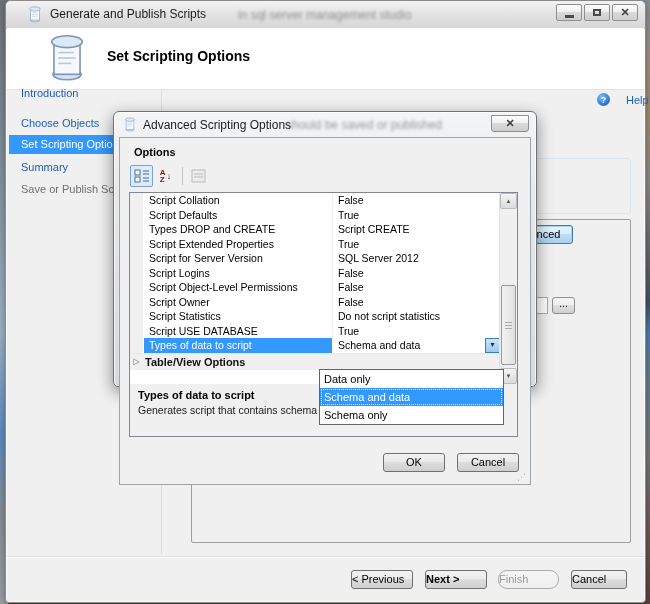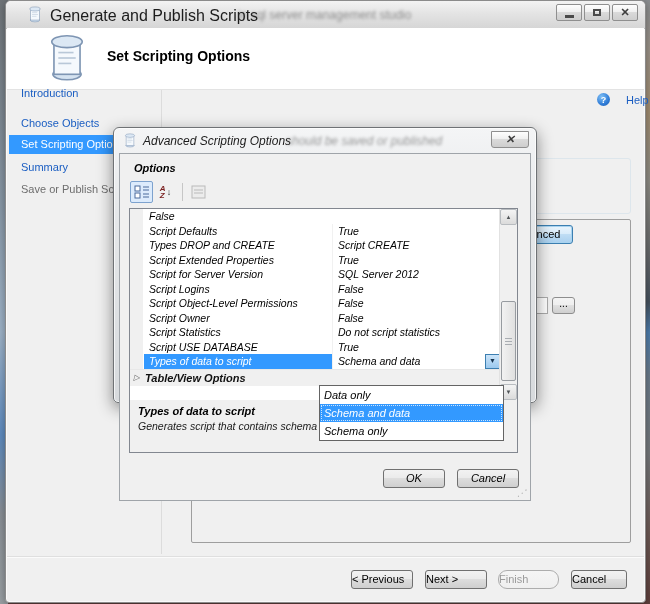--- a/index.html
+++ b/index.html
@@ -9,21 +9,21 @@
   #left-strip{position:absolute;left:0;top:0;width:8px;height:604px;
     background:linear-gradient(180deg,#6f7478 0%,#8a9aa9 35%,#9fb4c9 55%,#5f8cc0 72%,#8a9096 85%,#9aa0a4 100%);}
   
   #window{position:absolute;left:5px;top:0;width:639px;height:601px;background:#F0F0F0;
     border:1px solid #8B8B8B;border-radius:6px 6px 4px 4px;
     box-shadow:inset 0 0 0 1px rgba(255,255,255,.65),0 2px 8px rgba(0,0,0,.35);}
   .titlebar{position:absolute;left:0;top:0;right:0;height:27px;
     background:linear-gradient(180deg,#F3F3F3,#E4E4E4 45%,#D6D6D6);
     border-bottom:1px solid #BFBFBF;border-radius:5px 5px 0 0;}
   .titlebar .ticon{position:absolute;left:21px;top:5px;width:16px;height:17px;}
-  .titlebar .ttext{position:absolute;left:44px;top:6px;font-size:16px;color:#1c1c1c;}
+  .titlebar .ttext{position:absolute;left:44px;top:6px;font-size:12px;color:#1c1c1c;}
   .watermark{position:absolute;filter:blur(1.7px);opacity:.5;color:#3a3a3a;font-size:12px;white-space:nowrap;}
   .wm-main{left:232px;top:7px;width:230px;overflow:hidden;}
   .capbtns{position:absolute;right:7px;top:3px;display:flex;gap:2px;}
   .capbtn{width:26px;height:17px;border:1px solid #8F8F8F;border-radius:2px;
     background:linear-gradient(180deg,#FEFEFE,#F0F0F0 45%,#DADADA 50%,#CECECE);
     display:flex;align-items:center;justify-content:center;color:#3d3d3d;font-size:10px;box-sizing:border-box;}
   .glyph-min{width:9px;height:3px;background:#4a4a4a;margin-top:8px;}
   .glyph-max{width:8px;height:7px;border:2px solid #4a4a4a;box-sizing:border-box;}
   .glyph-x{font-size:11px;font-weight:bold;color:#3f3f3f;line-height:1;}
   .headerband{position:absolute;left:1px;top:27px;width:637px;height:61px;background:#FFFFFF;
@@ -56,24 +56,24 @@
     border:1px solid #8E8E8E;border-radius:3px;font-size:10px;line-height:12px;text-align:center;color:#000;
     background:linear-gradient(180deg,#F4F4F4,#EFEFEF 45%,#E0E0E0 50%,#CFCFCF);}
   .footer-divider{position:absolute;left:1px;top:555px;width:637px;height:1px;background:#DFDFDF;
     box-shadow:0 1px 0 #FBFBFB;}
   .wbtn{position:absolute;top:569px;height:19px;box-sizing:border-box;border:1px solid #707070;border-radius:3px;
     background:linear-gradient(180deg,#F2F2F2,#EBEBEB 45%,#DDDDDD 50%,#CFCFCF);
     font-size:11px;color:#000;text-align:left;line-height:17px;}
   .wbtn.disabled{color:#9B9B9B;border-color:#ADADAD;
     background:linear-gradient(180deg,#F5F5F5,#EFEFEF);}
   
-  #dialog{position:absolute;left:113px;top:127px;width:424px;height:276px;box-sizing:border-box;
+  #dialog{position:absolute;left:113px;top:111px;width:424px;height:276px;box-sizing:border-box;
     border:1px solid #6F7275;border-radius:6px 6px 5px 5px;
     background:linear-gradient(180deg,#F4F5F6,#E6E8EA 30%,#D7DADD);
-    box-shadow:inset 0 0 0 1px rgba(255,255,255,.7),0 5px 16px rgba(0,0,0,.45);font-style:italic;}
+    box-shadow:inset 0 0 0 1px rgba(255,255,255,.7),0 5px 16px rgba(0,0,0,.45);}
   .dlg-ticon{position:absolute;left:9px;top:5px;width:14px;height:15px;}
   .dlg-ttext{position:absolute;left:29px;top:6px;font-size:12px;color:#1c1c1c;}
   .wm-dlg{left:172px;top:6px;width:195px;overflow:hidden;}
   .dlg-close{position:absolute;right:7px;top:3px;width:38px;height:17px;box-sizing:border-box;
     border:1px solid #8F8F8F;border-radius:0 0 3px 3px;
     background:linear-gradient(180deg,#FEFEFE,#F0F0F0 45%,#DADADA 50%,#CECECE);
     display:flex;align-items:center;justify-content:center;}
   .dlg-client{position:absolute;left:5px;top:25px;width:412px;height:348px;box-sizing:border-box;
     background:#F0F0F0;border:1px solid #9FA4A9;}
   .opt-label{position:absolute;left:14px;top:8px;font-size:11px;font-weight:bold;color:#000;}
@@ -202,21 +202,21 @@
   </div>
 
   <div class="gb1"></div>
   <div class="gb2"></div>
   <div class="adv-btn">Advanced</div>
   <div class="path-box"></div>
   <div class="browse-btn">...</div>
 
   <div class="footer-divider"></div>
   <div class="wbtn" style="left:345px;width:62px;">&lt; Previous</div>
-  <div class="wbtn" style="left:419px;width:62px;">Next &gt;</div>
+  <div class="wbtn" style="left:419px;width:62px;font-weight:bold;">Next &gt;</div>
   <div class="wbtn disabled" style="left:492px;width:61px;border-radius:9px;">Finish</div>
   <div class="wbtn" style="left:565px;width:56px;">Cancel</div>
 </div>
 
 <div id="dialog">
   <svg class="dlg-ticon" viewBox="0 0 36 46">
       <use href="#scrollg"></use>
     </svg>
   <span class="dlg-ttext">Advanced Scripting Options</span>
   <span class="watermark wm-dlg">should be saved or published</span>
@@ -247,20 +247,21 @@
         <svg width="16" height="16" viewBox="0 0 16 16">
             <use href="#propg"></use>
           </svg>
       </div>
     </div>
 
     <div class="grid">
       <div class="rows" id="grid-rows">
           <div class="g-row">
             <div class="g-margin"></div>
+            <div class="g-name">Script Collation</div>
             <div class="g-value"><span>False</span></div>
           </div>
           <div class="g-row">
             <div class="g-margin"></div>
             <div class="g-name">Script Defaults</div>
             <div class="g-value"><span>True</span></div>
           </div>
           <div class="g-row">
             <div class="g-margin"></div>
             <div class="g-name">Types DROP and CREATE</div>

